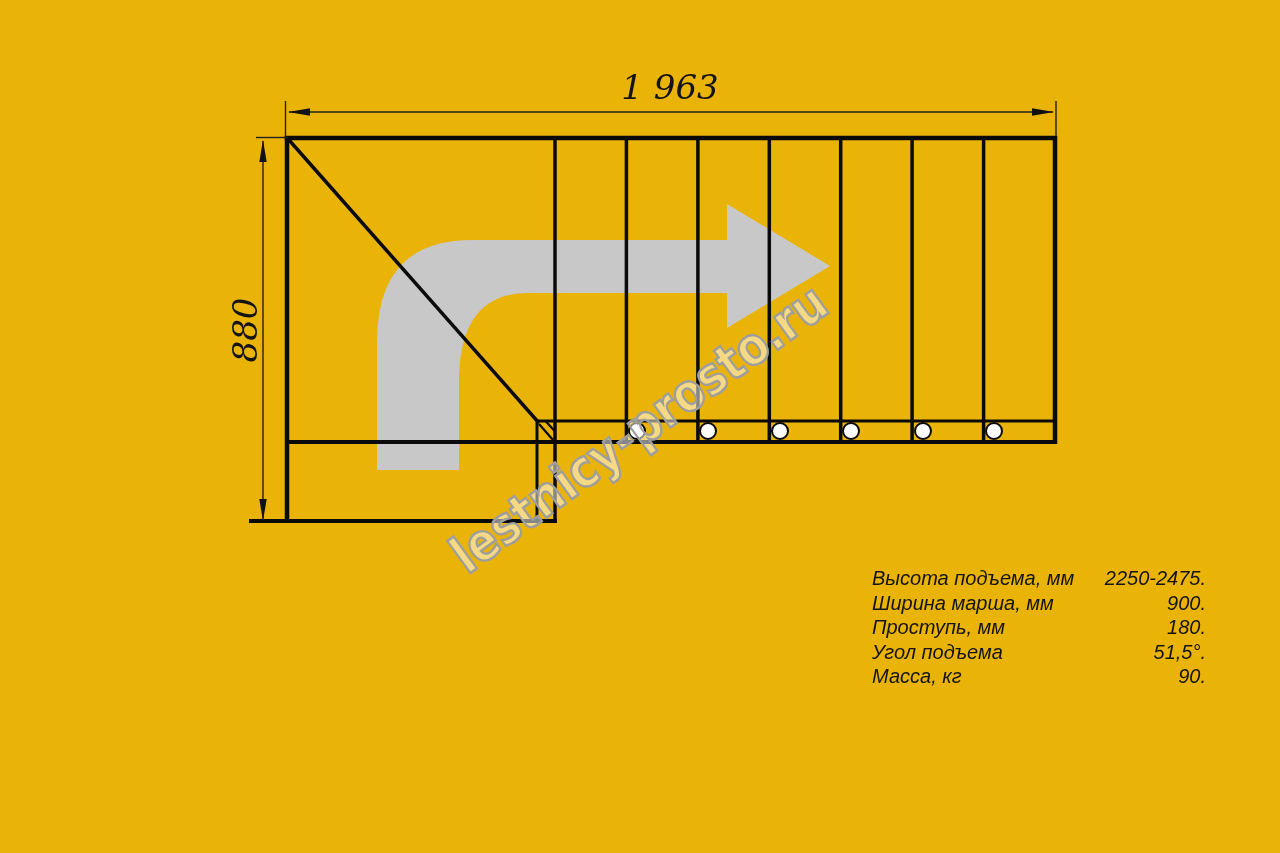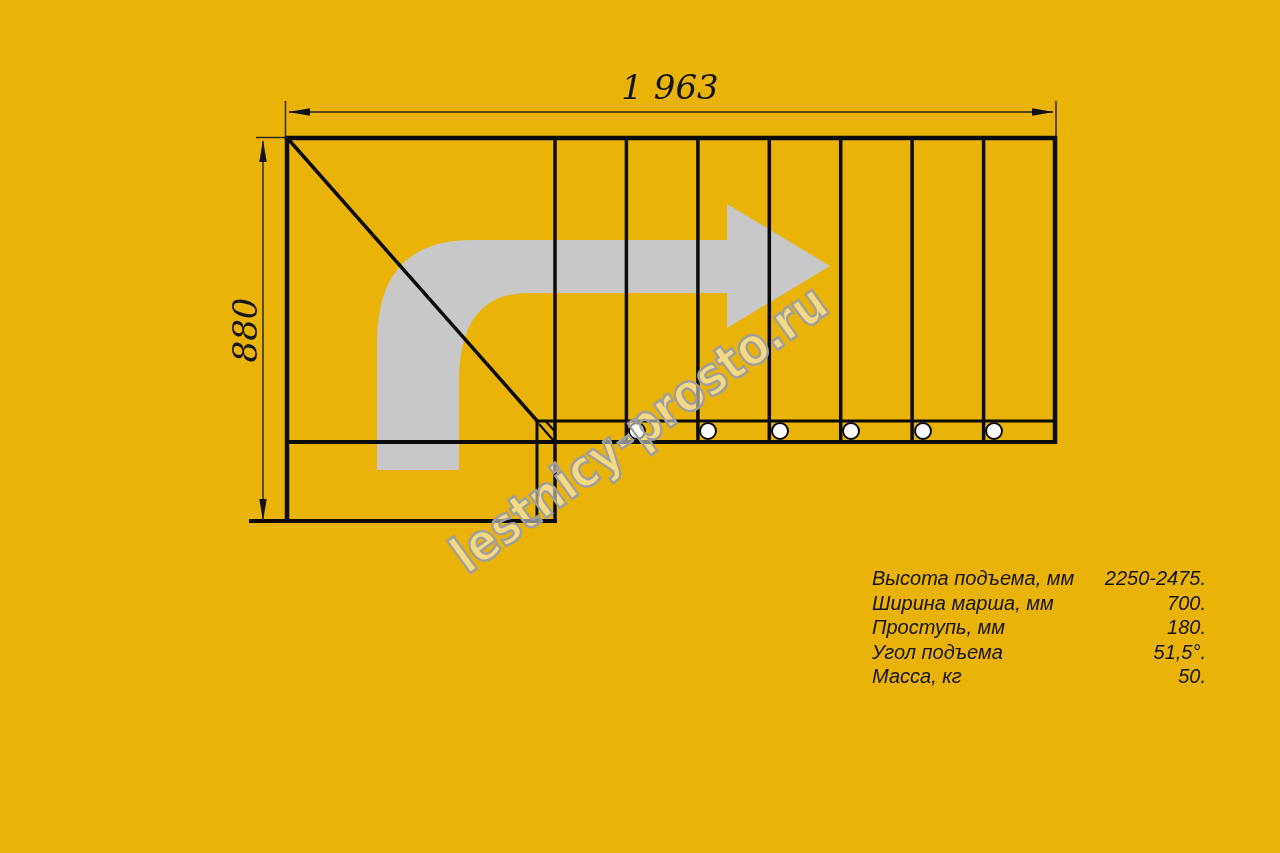--- a/index.html
+++ b/index.html
@@ -88,29 +88,29 @@
     <text class="wm-text" x="640" y="446" font-size="52" text-anchor="middle" transform="rotate(-36 640 430)" textLength="450" lengthAdjust="spacingAndGlyphs" fill="rgba(255,255,255,0.5)" stroke="#9e9e9e" stroke-width="2.5">lestnicy-prosto.ru</text>
   </svg>
 
   <div class="specs">
     <div class="row">
       <span class="lbl">Высота подъема, мм</span>
       <span class="val">2250-2475.</span>
     </div>
     <div class="row">
       <span class="lbl">Ширина марша, мм</span>
-      <span class="val">700.</span>
+      <span class="val">900.</span>
     </div>
     <div class="row">
       <span class="lbl">Проступь, мм</span>
       <span class="val">180.</span>
     </div>
     <div class="row">
       <span class="lbl">Угол подъема</span>
       <span class="val">51,5°.</span>
     </div>
     <div class="row">
       <span class="lbl">Масса, кг</span>
-      <span class="val">50.</span>
+      <span class="val">90.</span>
     </div>
   </div>
 
 </div>
 
 </body></html>

